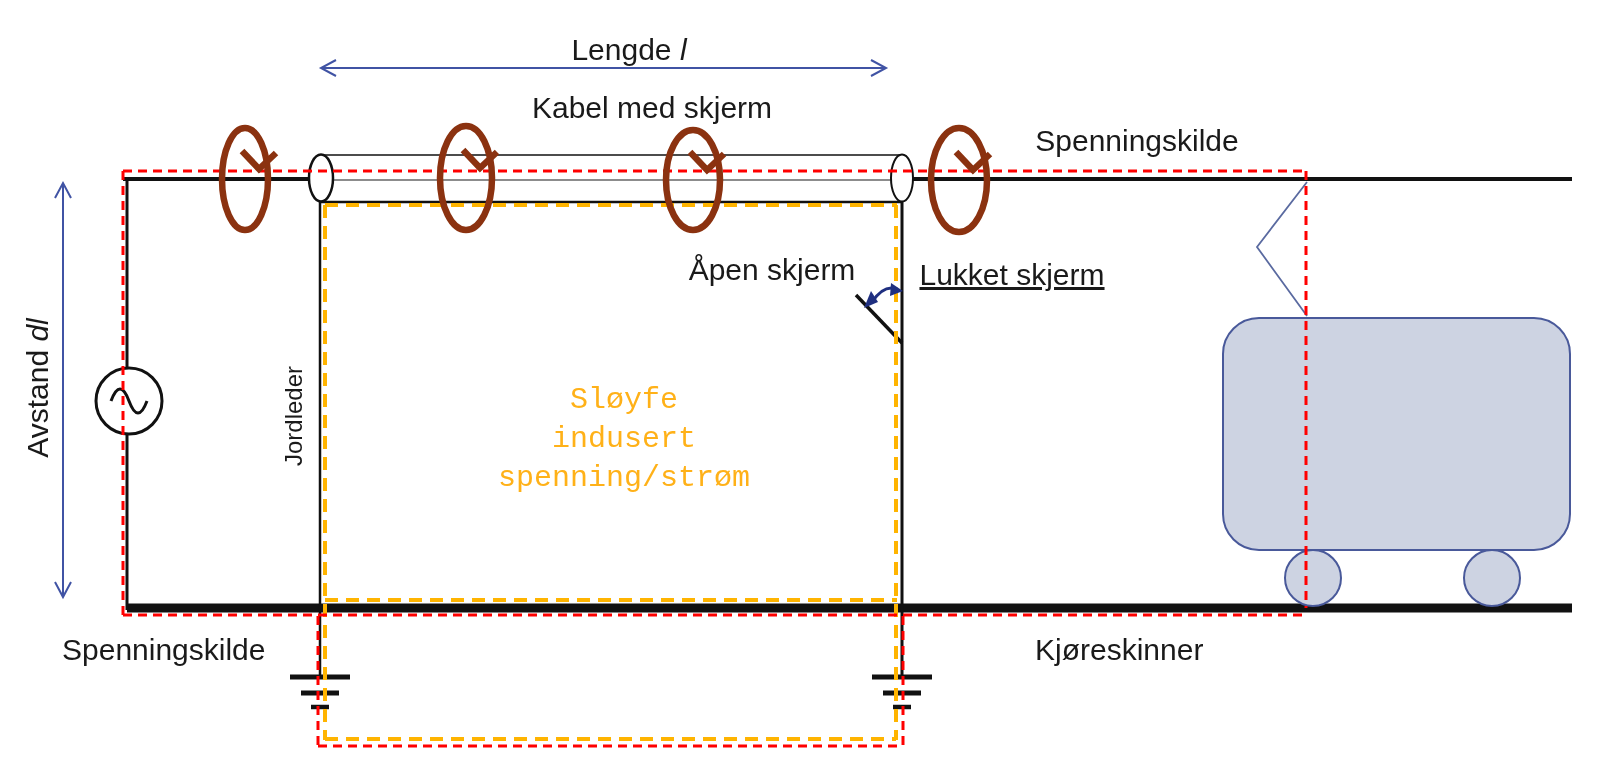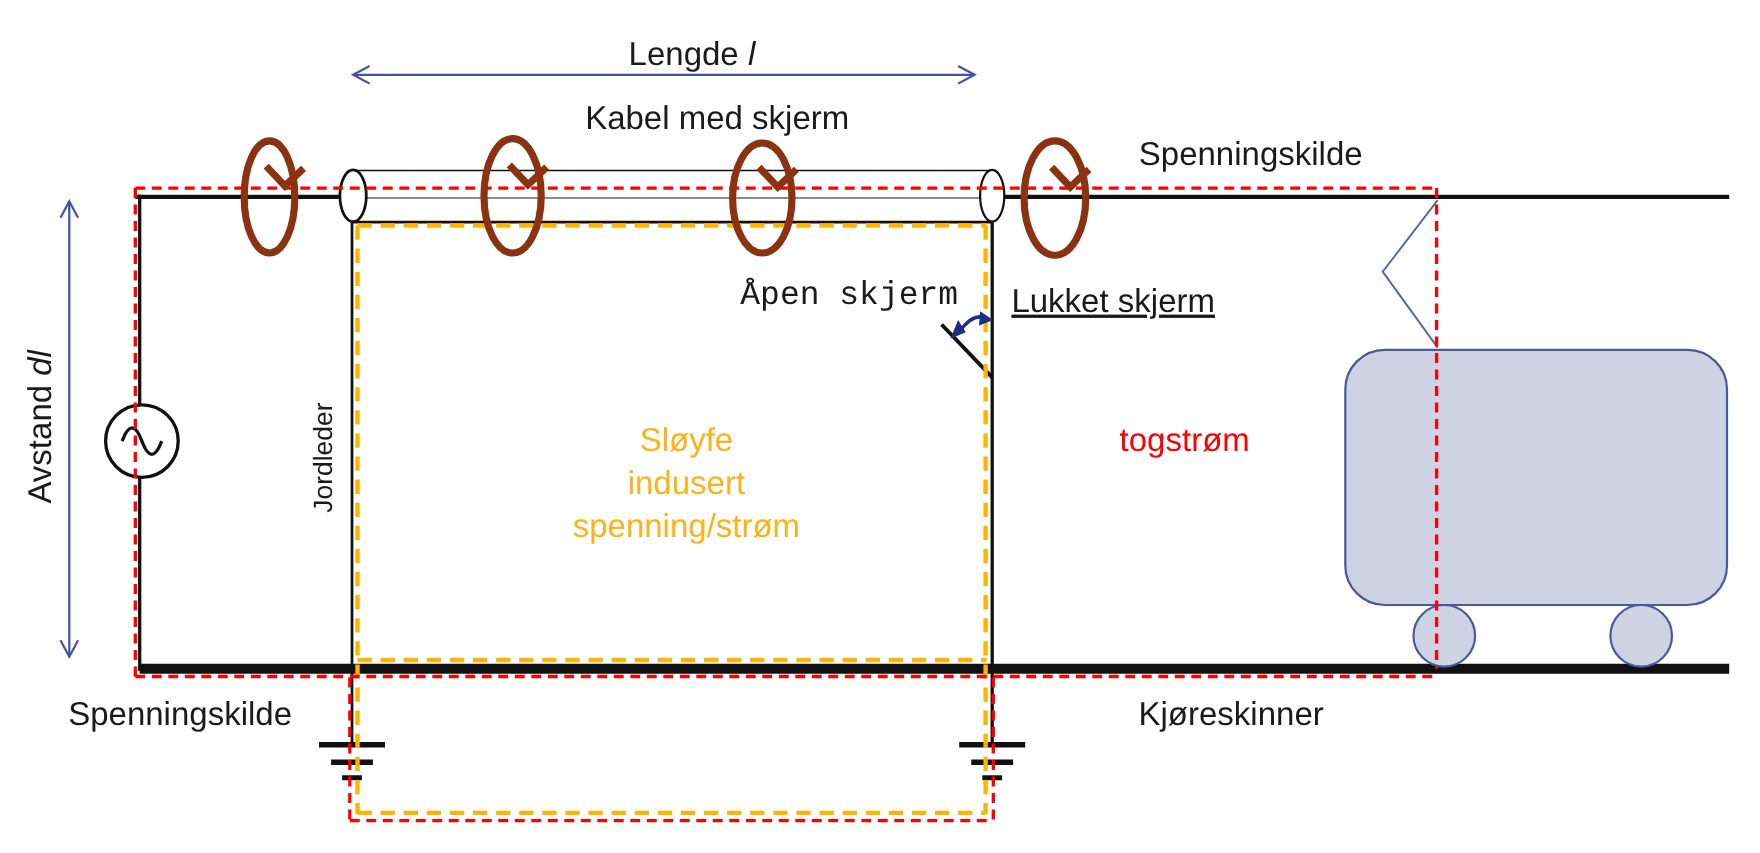--- a/index.html
+++ b/index.html
@@ -19,21 +19,21 @@
   .train{fill:var(--c-train_fill);stroke:var(--c-train_stroke);stroke-width:2;}
   .navy{stroke:var(--c-toggle_arrow_navy);fill:none;}
   .navyfill{fill:var(--c-toggle_arrow_navy);stroke:none;}
 
   
   .lbl{position:absolute;font-size:30px;line-height:1.3;color:#1a1a1a;white-space:nowrap;}
   .ctr{transform:translateX(-50%);}
   .rot{transform:translate(-50%,-50%) rotate(-90deg);}
   .lbl i{font-style:italic;}
   .magnet-lbl{color:var(--c-magnetfelt_label);}
-  .sloyfe-lbl{color:var(--c-induced_text_yellow);text-align:center;}
+  .sloyfe-lbl{color:var(--c-induced_text_yellow);text-align:center;font-family:Liberation Mono, monospace;}
   .strom-lbl{color:var(--c-train_current_red);text-align:center;}
   .jord-lbl{font-size:24px;}
   .line{display:block;}
 </style>
 </head>
 <body>
 
 <div id="canvas">
 
   <svg id="diagram-svg" viewBox="0 0 1600 775" xmlns="http://www.w3.org/2000/svg">
@@ -126,37 +126,36 @@
 
   <div class="lbl ctr" style="left:629px;top:30px;">
     <span>Lengde</span>&nbsp;<i>l</i>
   </div>
 
 
   <div class="lbl ctr" style="left:612px;top:88px;margin-left:40px;">Kabel med skjerm</div>
 
   <div class="lbl ctr" style="left:1137px;top:121px;">Spenningskilde</div>
 
-  <div class="lbl ctr" style="left:772px;top:250px;font-family:Liberation Mono, monospace;">Åpen skjerm</div>
+  <div class="lbl ctr" style="left:772px;top:250px;">Åpen skjerm</div>
 
   <div class="lbl ctr" style="left:1012px;top:255px;text-decoration:underline;">Lukket skjerm</div>
 
   <div class="lbl rot" style="left:37px;top:388px;">
     <span>Avstand</span>&nbsp;<i>dl</i>
   </div>
 
   <div class="lbl rot jord-lbl" style="left:294px;top:416px;">Jordleder</div>
 
   <div class="lbl ctr sloyfe-lbl" style="left:624px;top:381px;">
     <span class="line">Sløyfe</span>
     <span class="line">indusert</span>
     <span class="line">spenning/strøm</span>
   </div>
 
   <div class="lbl ctr strom-lbl" style="left:1077px;top:381px;">
-    <span class="line">togstrøm</span>
   </div>
 
   <div class="lbl" style="left:1035px;top:630px;">Kjøreskinner</div>
 
   <div class="lbl" style="left:62px;top:630px;">Spenningskilde</div>
 
 </div>
 
 </body></html>

